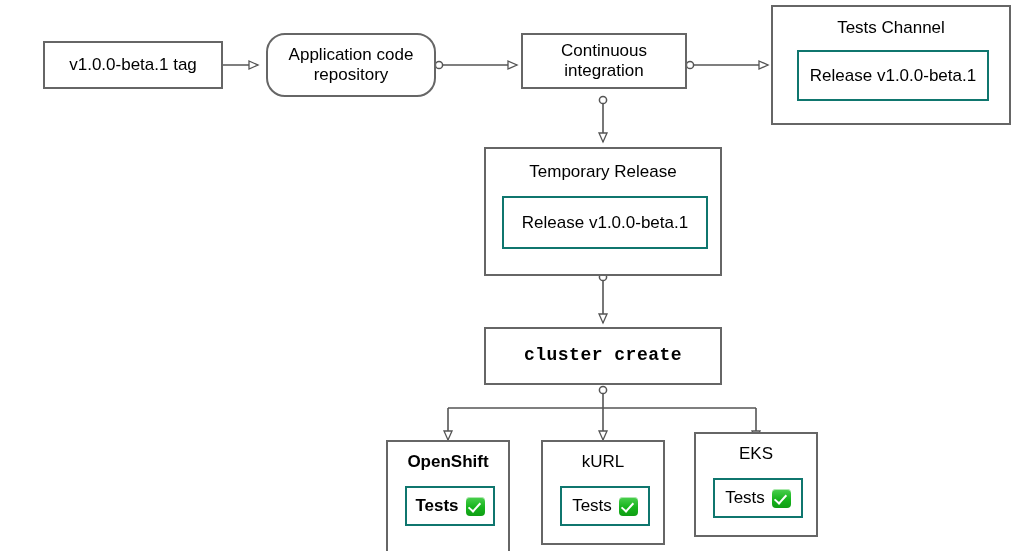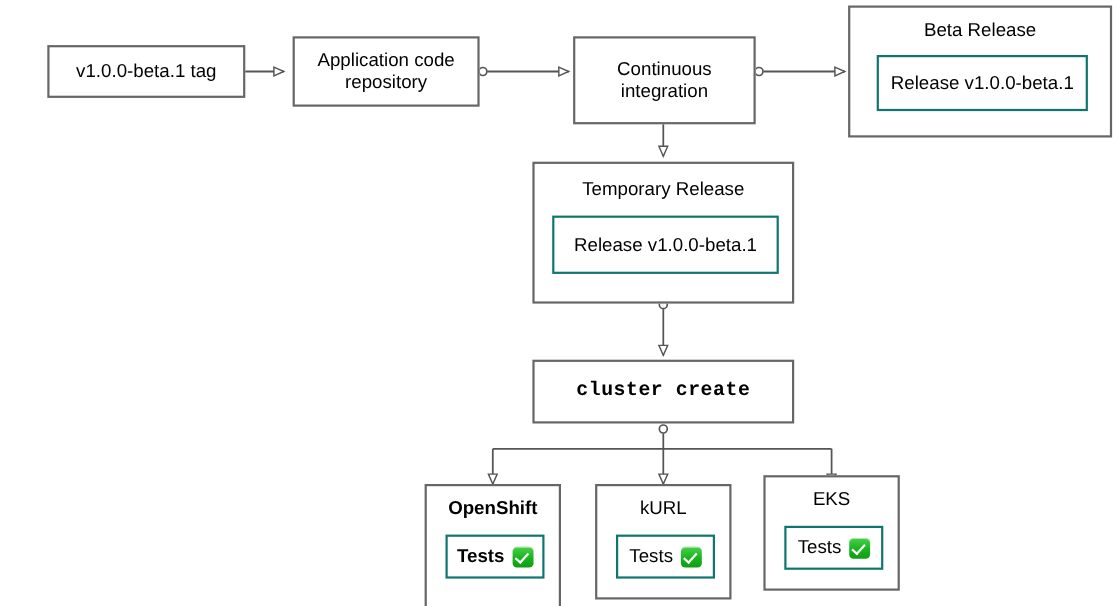--- a/index.html
+++ b/index.html
@@ -139,30 +139,30 @@
       <line x1="448" y1="408" x2="448" y2="440" stroke="#555555" stroke-width="1.6" marker-end="url(#arrowOpen)"></line>
       <line x1="603" y1="408" x2="603" y2="440" stroke="#555555" stroke-width="1.6" marker-end="url(#arrowOpen)"></line>
       <line x1="756" y1="408" x2="756" y2="440" stroke="#555555" stroke-width="1.6" marker-end="url(#arrowOpen)"></line>
     </g>
   </svg>
 
   <div class="node" style="left:5px; top:41px; width:180px; height:48px;margin-left:38px;">
     <span>v1.0.0-beta.1 tag</span>
   </div>
 
-  <div class="node" style="left:266px; top:33px; width:170px; height:64px;">
+  <div class="node" style="left:266px; top:33px; width:170px; height:64px;border-radius:19px;">
     <span>Application code repository</span>
   </div>
 
-  <div class="node" style="left:521px; top:33px; width:166px; height:80px;">
+  <div class="node" style="left:521px; top:33px; width:166px; height:56px;">
     <span>Continuous integration</span>
   </div>
 
   <div class="container-node" style="left:771px; top:5px; width:240px; height:120px;">
-    <div class="container-title" style="top:12px;">Beta Release</div>
+    <div class="container-title" style="top:12px;">Tests Channel</div>
     <div class="inner-node" style="left:24px; top:43px; width:192px; height:51px;">
       <span>Release v1.0.0-beta.1</span>
     </div>
   </div>
 
   <div class="container-node" style="left:484px; top:147px; width:238px; height:129px;">
     <div class="container-title" style="top:14px;">Temporary Release</div>
     <div class="inner-node" style="left:16px; top:47px; width:206px; height:53px;">
       <span>Release v1.0.0-beta.1</span>
     </div>

